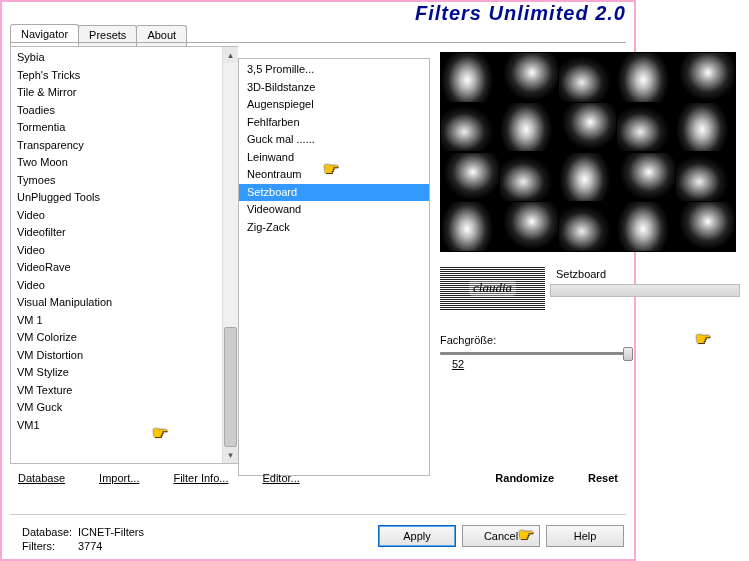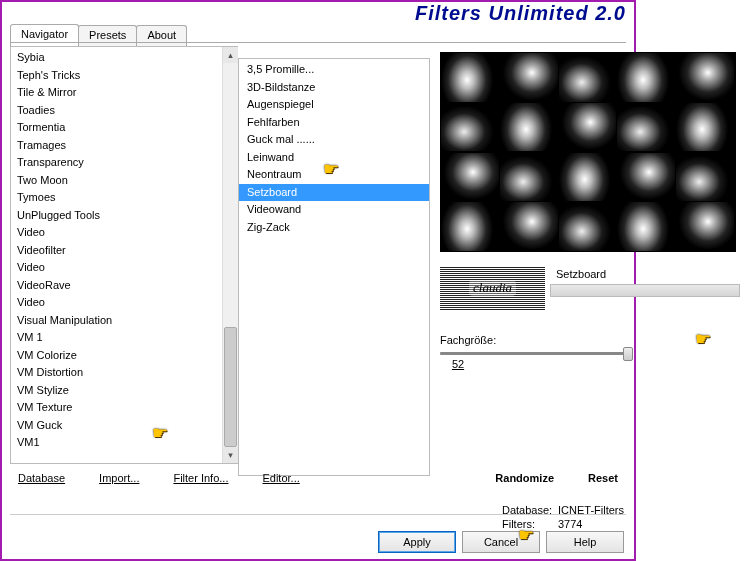--- a/index.html
+++ b/index.html
@@ -1,17 +1,17 @@
 <!DOCTYPE html>
 <html><head>
 <meta charset="utf-8">
 <style>
 * { box-sizing: border-box; font-family: "Segoe UI", Tahoma, Arial, sans-serif; }
 body { margin: 0; padding: 0; background: #fff; width: 749px; height: 561px; overflow: hidden; font-size: 11px; }
-.window { width: 636px; height: 561px; border: 2px solid #a21caf; background: #fff; position: relative; }
+.window { width: 636px; height: 561px; border: 2px solid #f9a8d4; background: #fff; position: relative; }
 .titlebar { position: absolute; top: 0; right: 8px; font-size: 20px; font-weight: bold; font-style: italic; color: #000c8f; letter-spacing: 1px; }
 .tabs { position: absolute; top: 22px; left: 8px; display: flex; }
 .tab { padding: 3px 10px 16px 10px; border: 1px solid #aaa; border-bottom: none; background: #fff; font-size: 11px; cursor: pointer; margin-right: -1px; border-radius: 3px 3px 0 0; }
 .tab.inactive { background: #f4f4f4; position: relative; top: 1px; }
 .tab-border { position: absolute; top: 40px; left: 8px; right: 8px; border-top: 1px solid #aaa; }
 .content { position: absolute; top: 44px; left: 8px; right: 8px; bottom: 48px; }
 .left-list { position: absolute; top: 0; left: 0; width: 228px; height: 418px; border: 1px solid #bbb; border-right: none; background: #fff; overflow: hidden; }
 .left-list .items { position: absolute; left: 0; top: 0; right: 16px; bottom: 0; padding: 2px 0; }
 .left-list .item { padding: 1px 6px; font-size: 11px; white-space: nowrap; cursor: pointer; line-height: 15.5px; }
 .scrollbar { position: absolute; right: 0; top: 0; width: 16px; height: 100%; background: #f0f0f0; border-left: 1px solid #ddd; }
@@ -33,21 +33,21 @@
 .filter-name { font-size: 11px; padding: 2px 6px; }
 .filter-progress { margin-top: 2px; height: 13px; background: linear-gradient(#e8e8e8,#d6d6d6); border: 1px solid #bbb; width: 190px; }
 .slider-area { position: absolute; top: 288px; left: 430px; right: 0; }
 .slider-label { font-size: 11px; display: inline-block; width: 80px; }
 .slider-track { display: inline-block; vertical-align: middle; width: 188px; height: 3px; background: #888; position: relative; border-radius: 1px; }
 .slider-thumb { position: absolute; top: -5px; right: -5px; width: 10px; height: 14px; background: linear-gradient(#eee,#ccc); border: 1px solid #888; border-radius: 2px; }
 .slider-val { display: inline-block; width: 24px; text-align: center; font-size: 11px; margin-left: 6px; text-decoration: underline; }
 .btn-row-top { position: absolute; top: 422px; left: 6px; right: 6px; display: flex; gap: 30px; font-size: 11px; }
 .btn-row-top .link { text-decoration: underline; cursor: pointer; padding: 4px 2px; }
 .btn-row-top .spacer { flex: 1; }
-.footer { position: absolute; bottom: 6px; left: 20px; right: 10px; display: flex; align-items: flex-end; flex-direction: column; }
+.footer { position: absolute; bottom: 6px; left: 20px; right: 10px; display: flex; align-items: flex-start; }
 .footer .info { font-size: 11px; line-height: 14px; }
 .footer .info .lbl { display: inline-block; width: 56px; }
 .footer .buttons { margin-left: auto; display: flex; gap: 6px; padding-left: 40px; }
 .btn { min-width: 78px; padding: 4px 14px; font-size: 11px; background: linear-gradient(#f8f8f8,#e4e4e4); border: 1px solid #999; cursor: pointer; text-align: center; }
 .btn.primary { border: 1px solid #0a64c2; box-shadow: 0 0 0 1px #5aa6e8 inset; }
 .pointer { position: absolute; font-size: 18px; pointer-events: none; text-shadow: 0 0 2px #000, 1px 1px 0 #6b4800; color: #ffc400; transform: scaleX(-1); }
 .pointer.right { transform: none; }
 .divider { position: absolute; left: 8px; right: 8px; bottom: 44px; border-top: 1px solid #ccc; }
 </style>
 </head>
@@ -65,21 +65,20 @@
 
   <div class="content">
 
     <div class="left-list">
       <div class="items" id="left-items">
           <div class="item">Sybia</div>
           <div class="item">Teph's Tricks</div>
           <div class="item">Tile &amp; Mirror</div>
           <div class="item">Toadies</div>
           <div class="item">Tormentia</div>
-          <div class="item">Tramages</div>
           <div class="item">Transparency</div>
           <div class="item">Two Moon</div>
           <div class="item">Tymoes</div>
           <div class="item">UnPlugged Tools</div>
           <div class="item">Video</div>
           <div class="item">Videofilter</div>
           <div class="item">Video</div>
           <div class="item">VideoRave</div>
           <div class="item">Video</div>
           <div class="item">Visual Manipulation</div>

